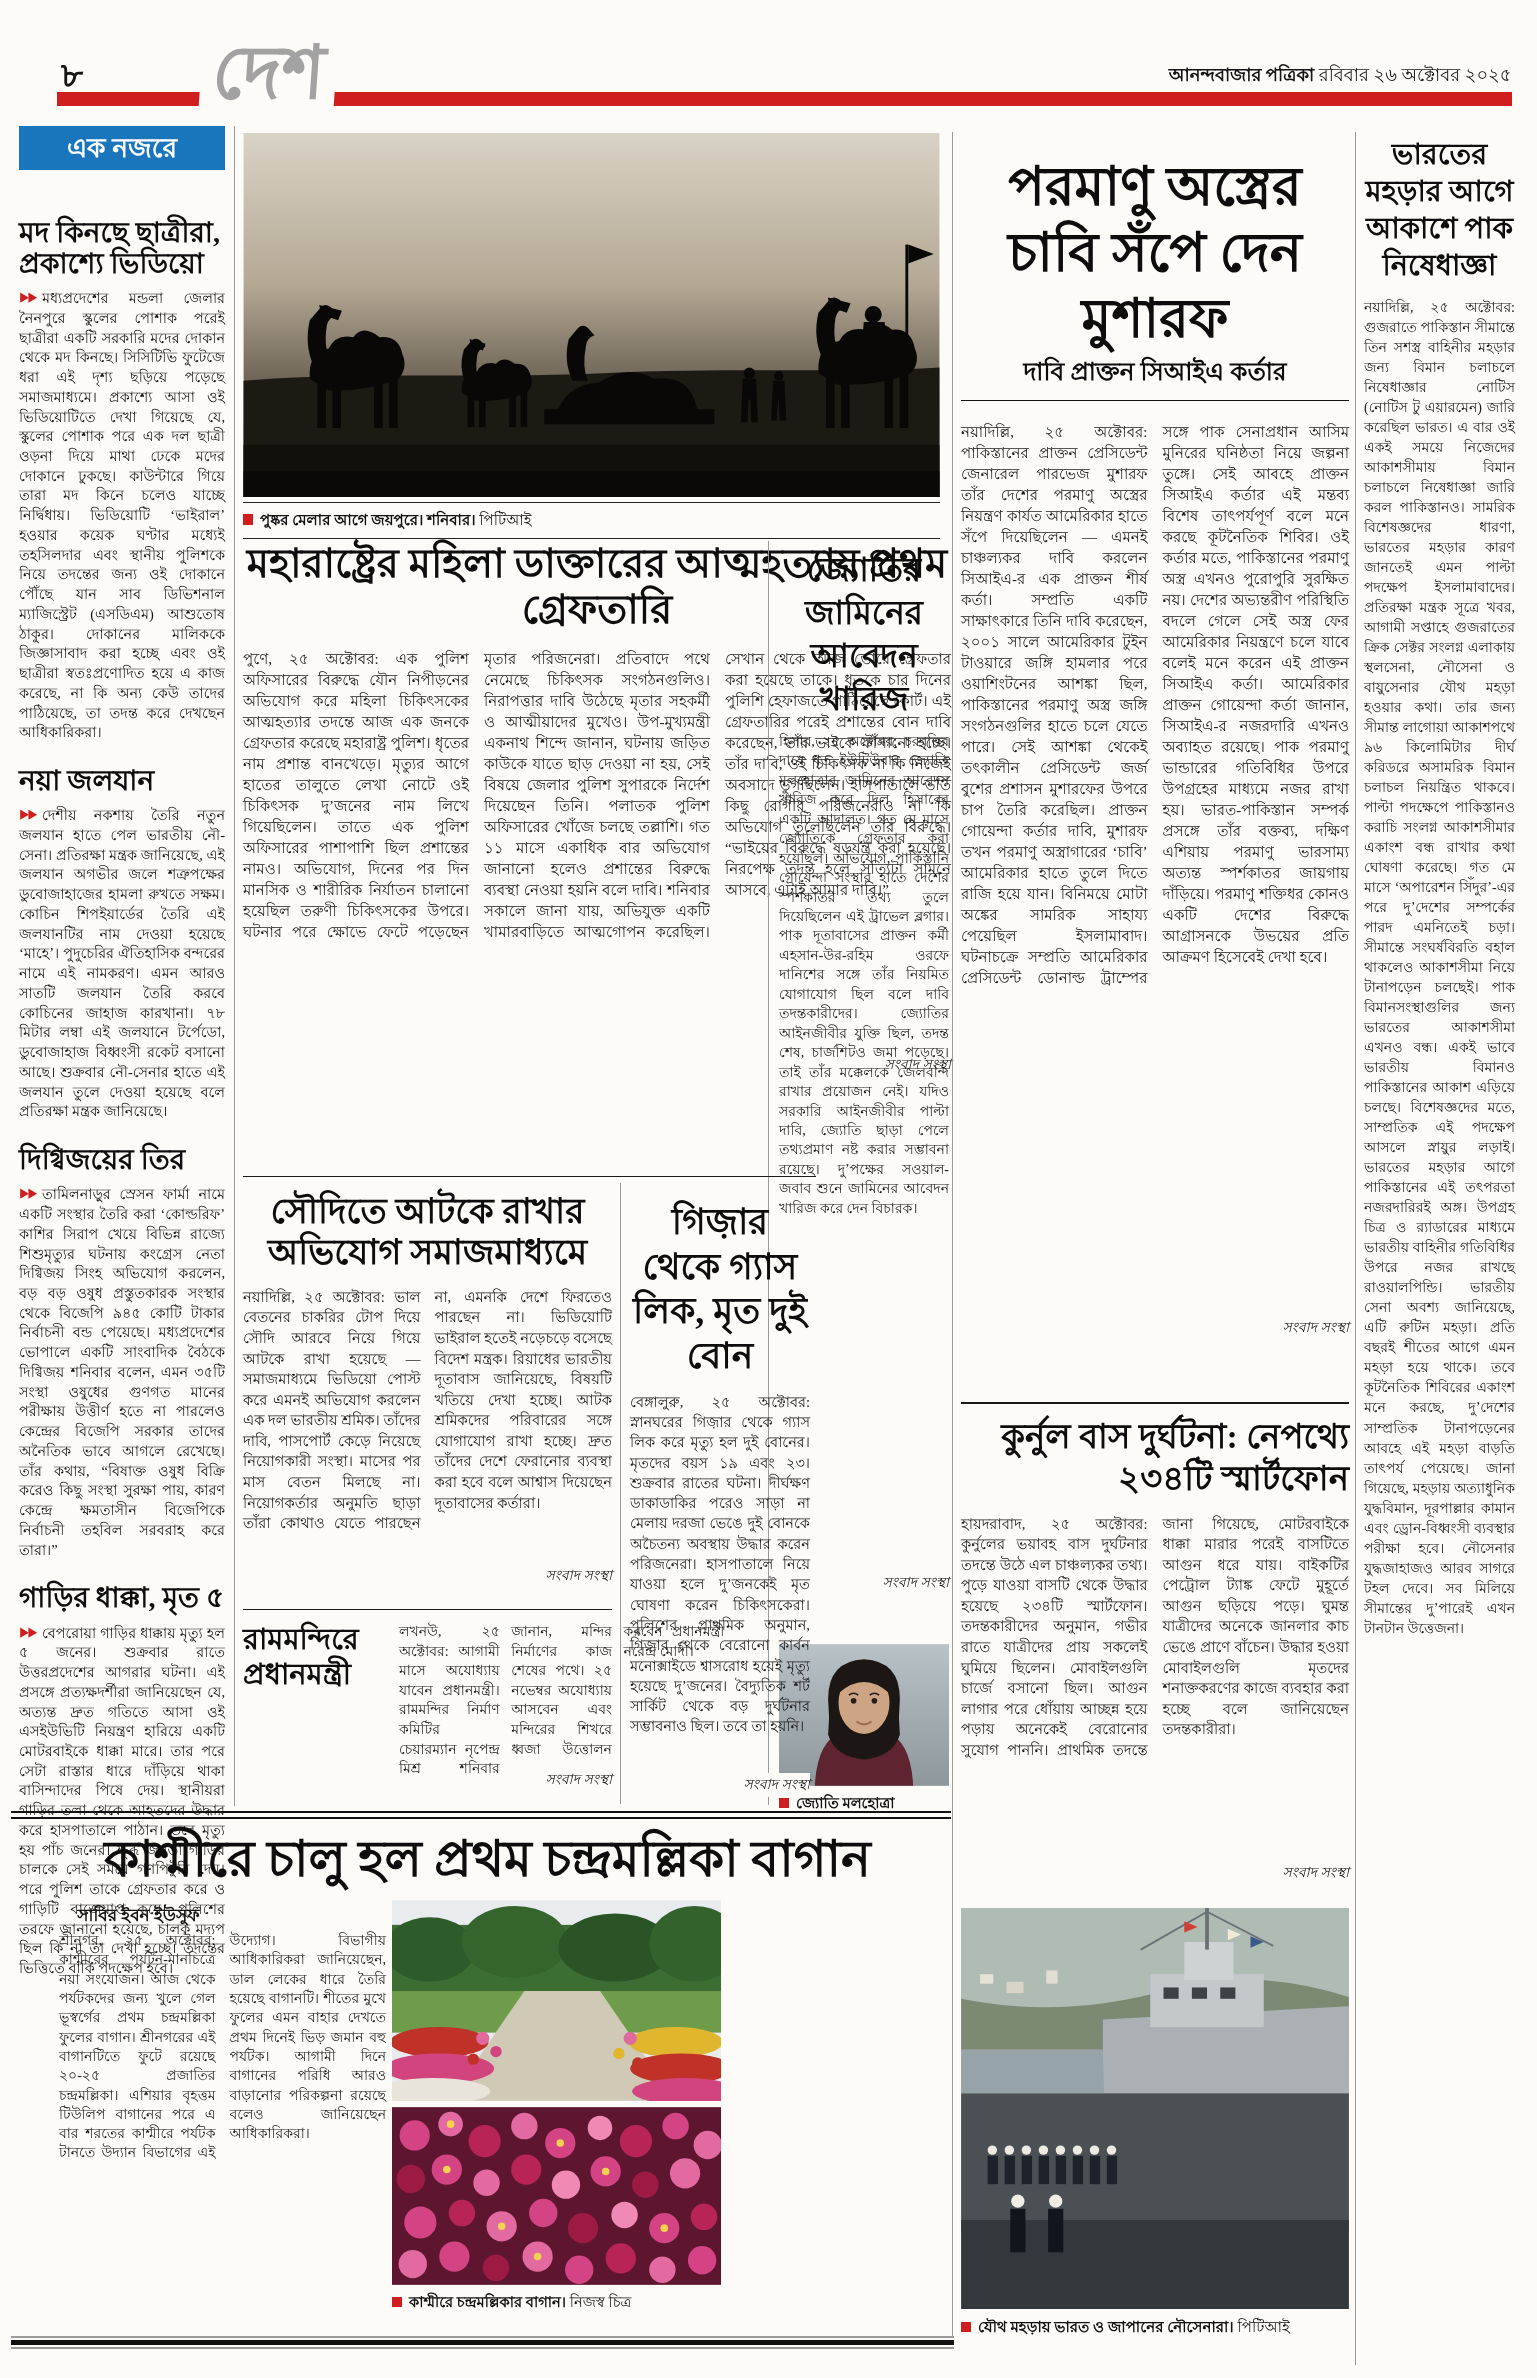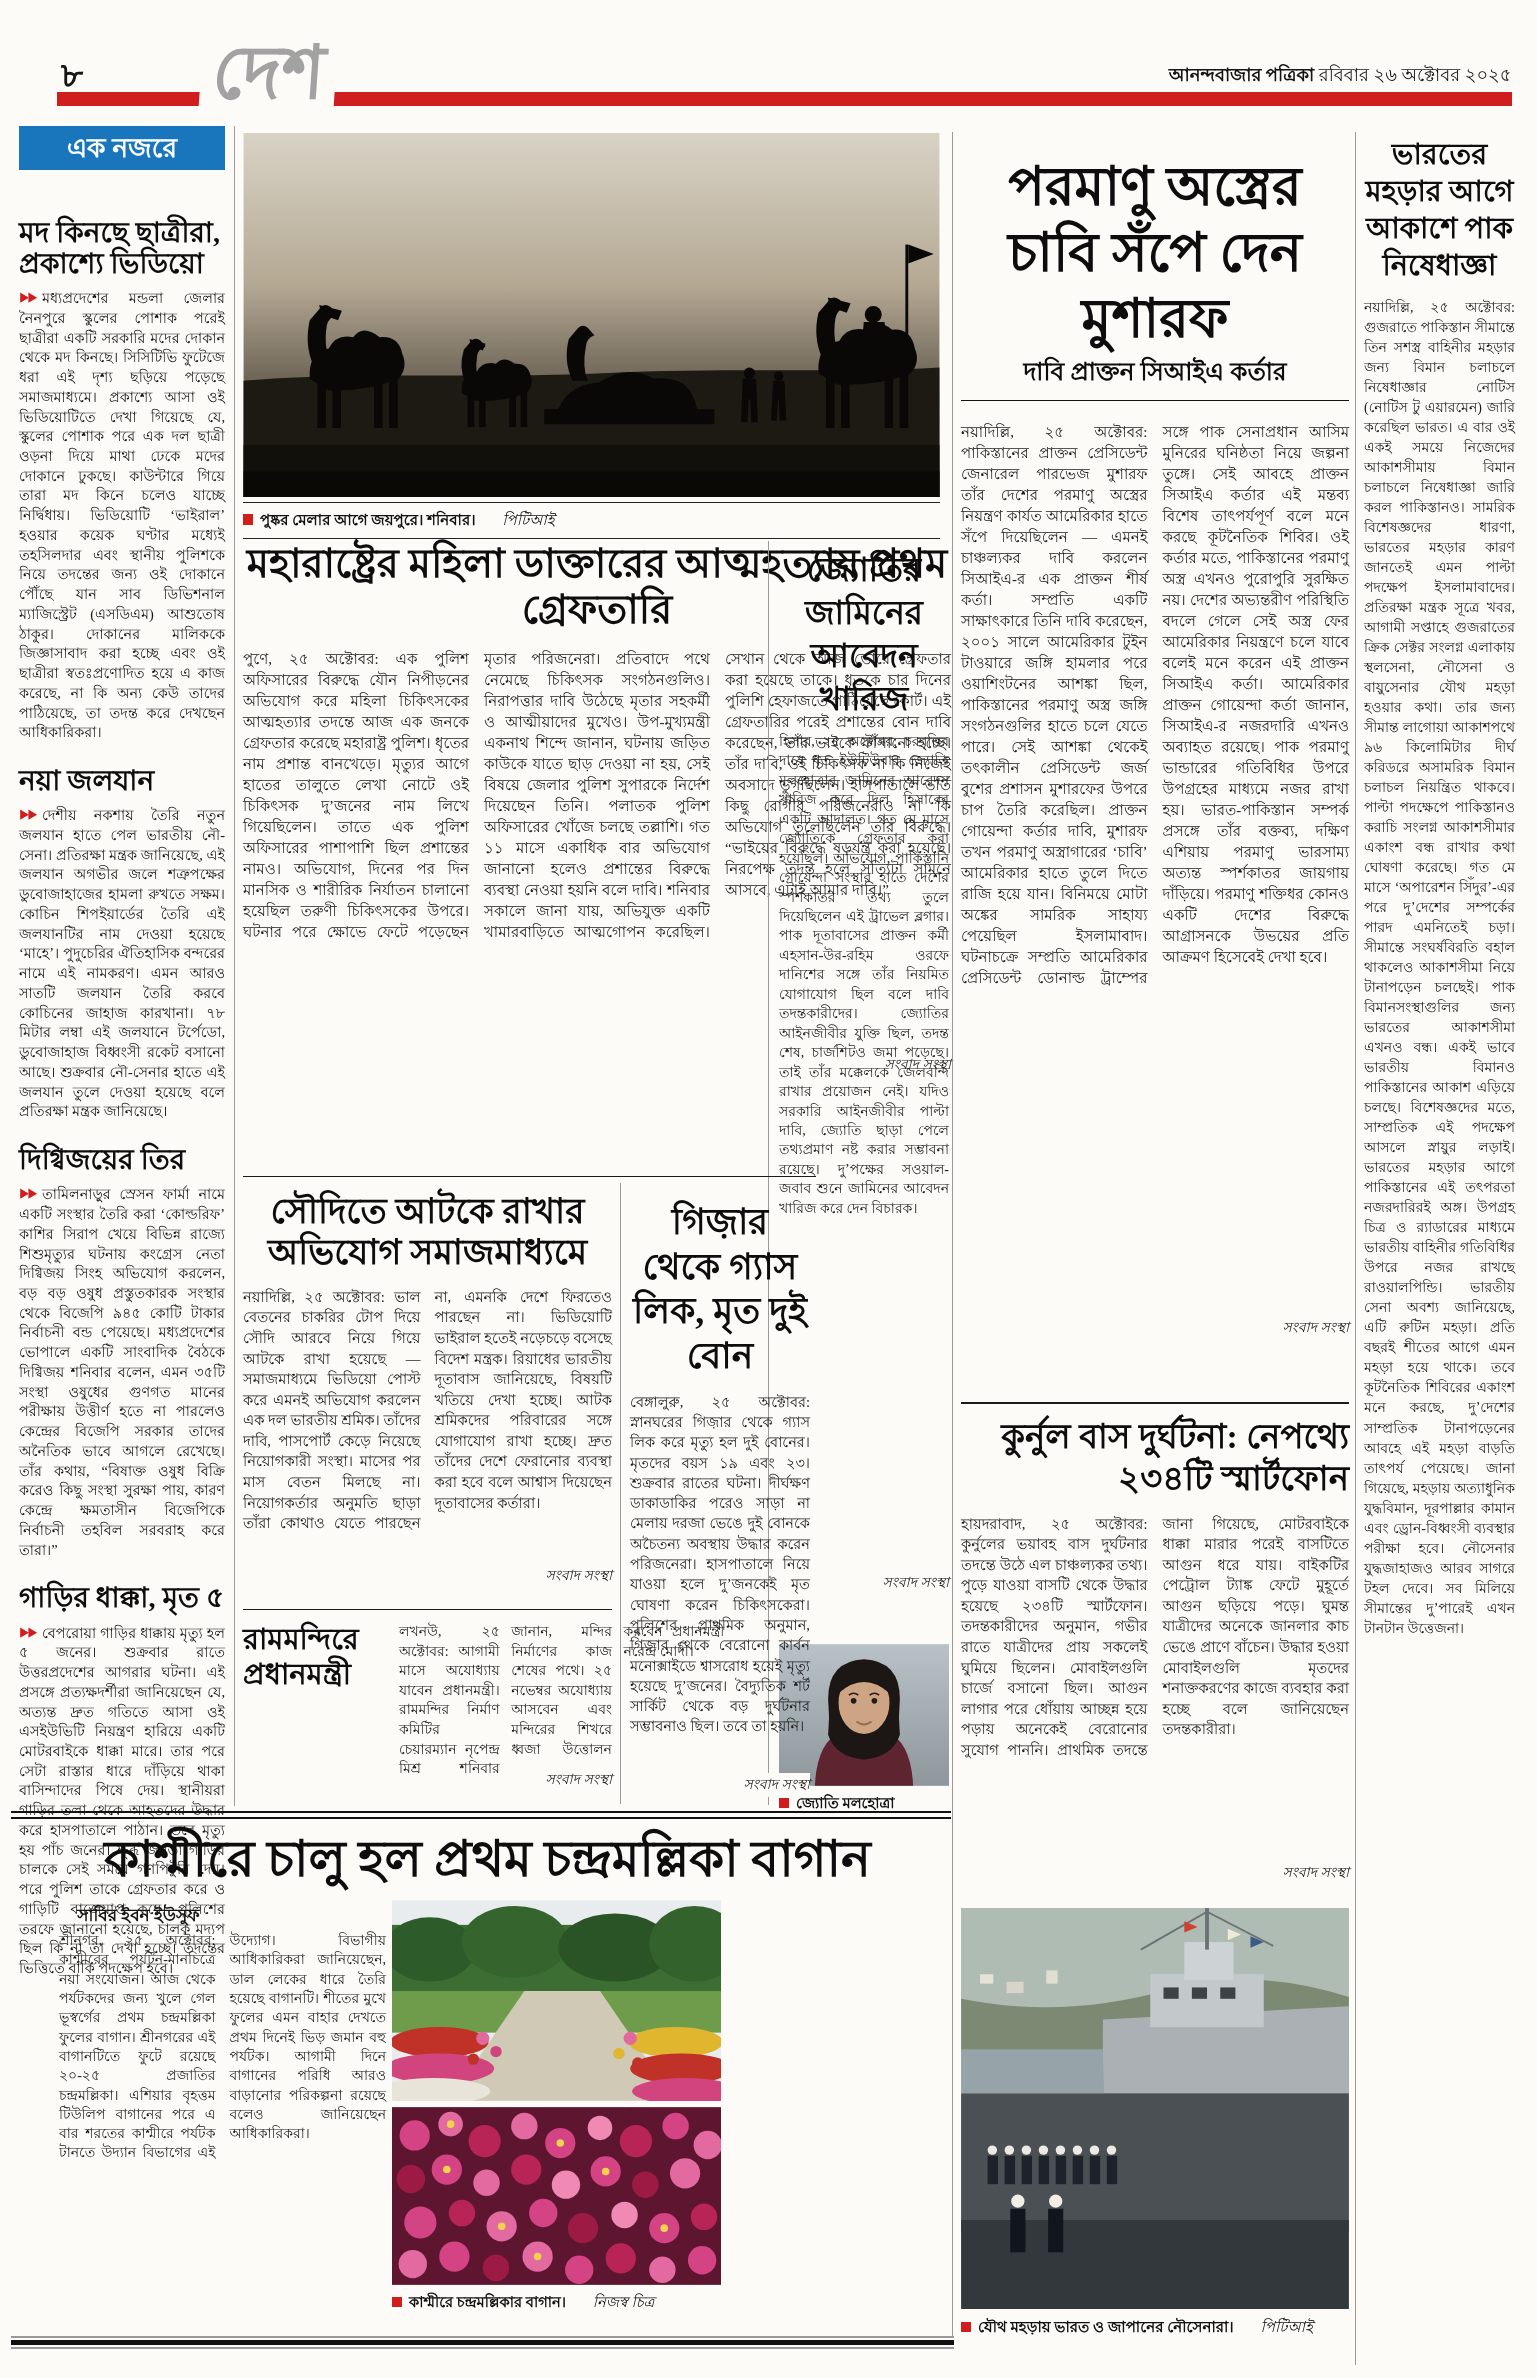--- a/index.html
+++ b/index.html
@@ -7,21 +7,21 @@
         font-family:"Liberation Serif",serif;color:#151515;overflow:hidden;}
   .abs{position:absolute;}
   .hl{font-weight:bold;color:#0d0d0d;letter-spacing:0;}
   .center{text-align:center;}
   .body-txt{text-align:justify;line-height:1.40;color:#1b1b1b;}
   .credit{position:absolute;right:0;bottom:0;font-style:italic;font-size:14px;background:#fcfbf8;padding-left:7.6px;}
   .hr{position:absolute;height:1.9px;background:#1a1a1a;}
   .vr{position:absolute;width:0.9px;background:#9a9a9a;}
   .sq{display:inline-block;width:10.4px;height:10.4px;background:#d01d1d;margin-right:6.6px;}
   .capt{font-weight:bold;font-size:15px;color:#111;}
-  .capt .ag{font-style:italic;font-weight:normal;margin-left:23px;}
+  .capt .ag{font-weight:normal;}
   .bullet{color:#d01d1d;font-size:12.3px;letter-spacing:-2.8px;margin-right:6.6px;float:left;line-height:1.6;}
   .glance-item{margin-bottom:23px;}
   .glance-h{font-size:28px;line-height:1.10;font-weight:bold;margin:0 0 9.5px 0;color:#0d0d0d;}
   .glance-b{font-size:14.4px;line-height:1.37;text-align:justify;}
   .colwrap{position:relative;}
   svg{display:block;}
 </style>
 </head>
 <body>
 

